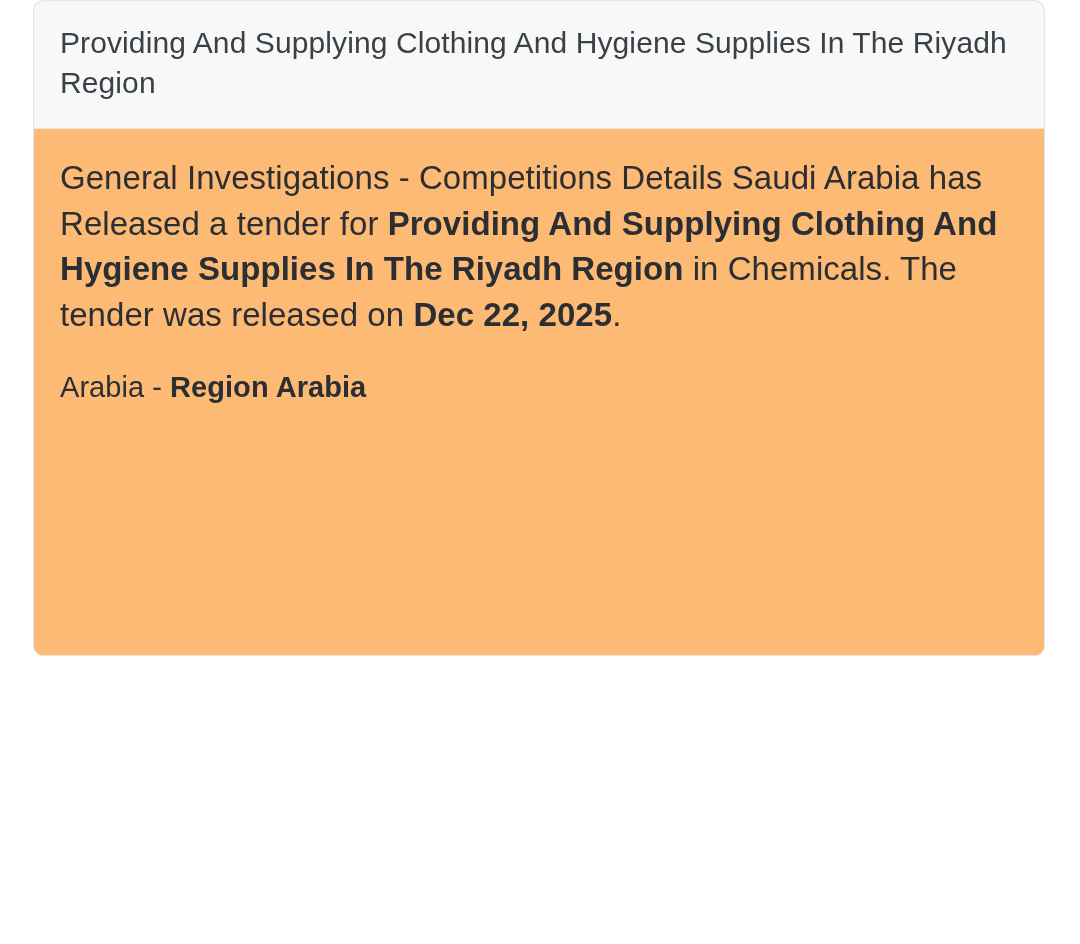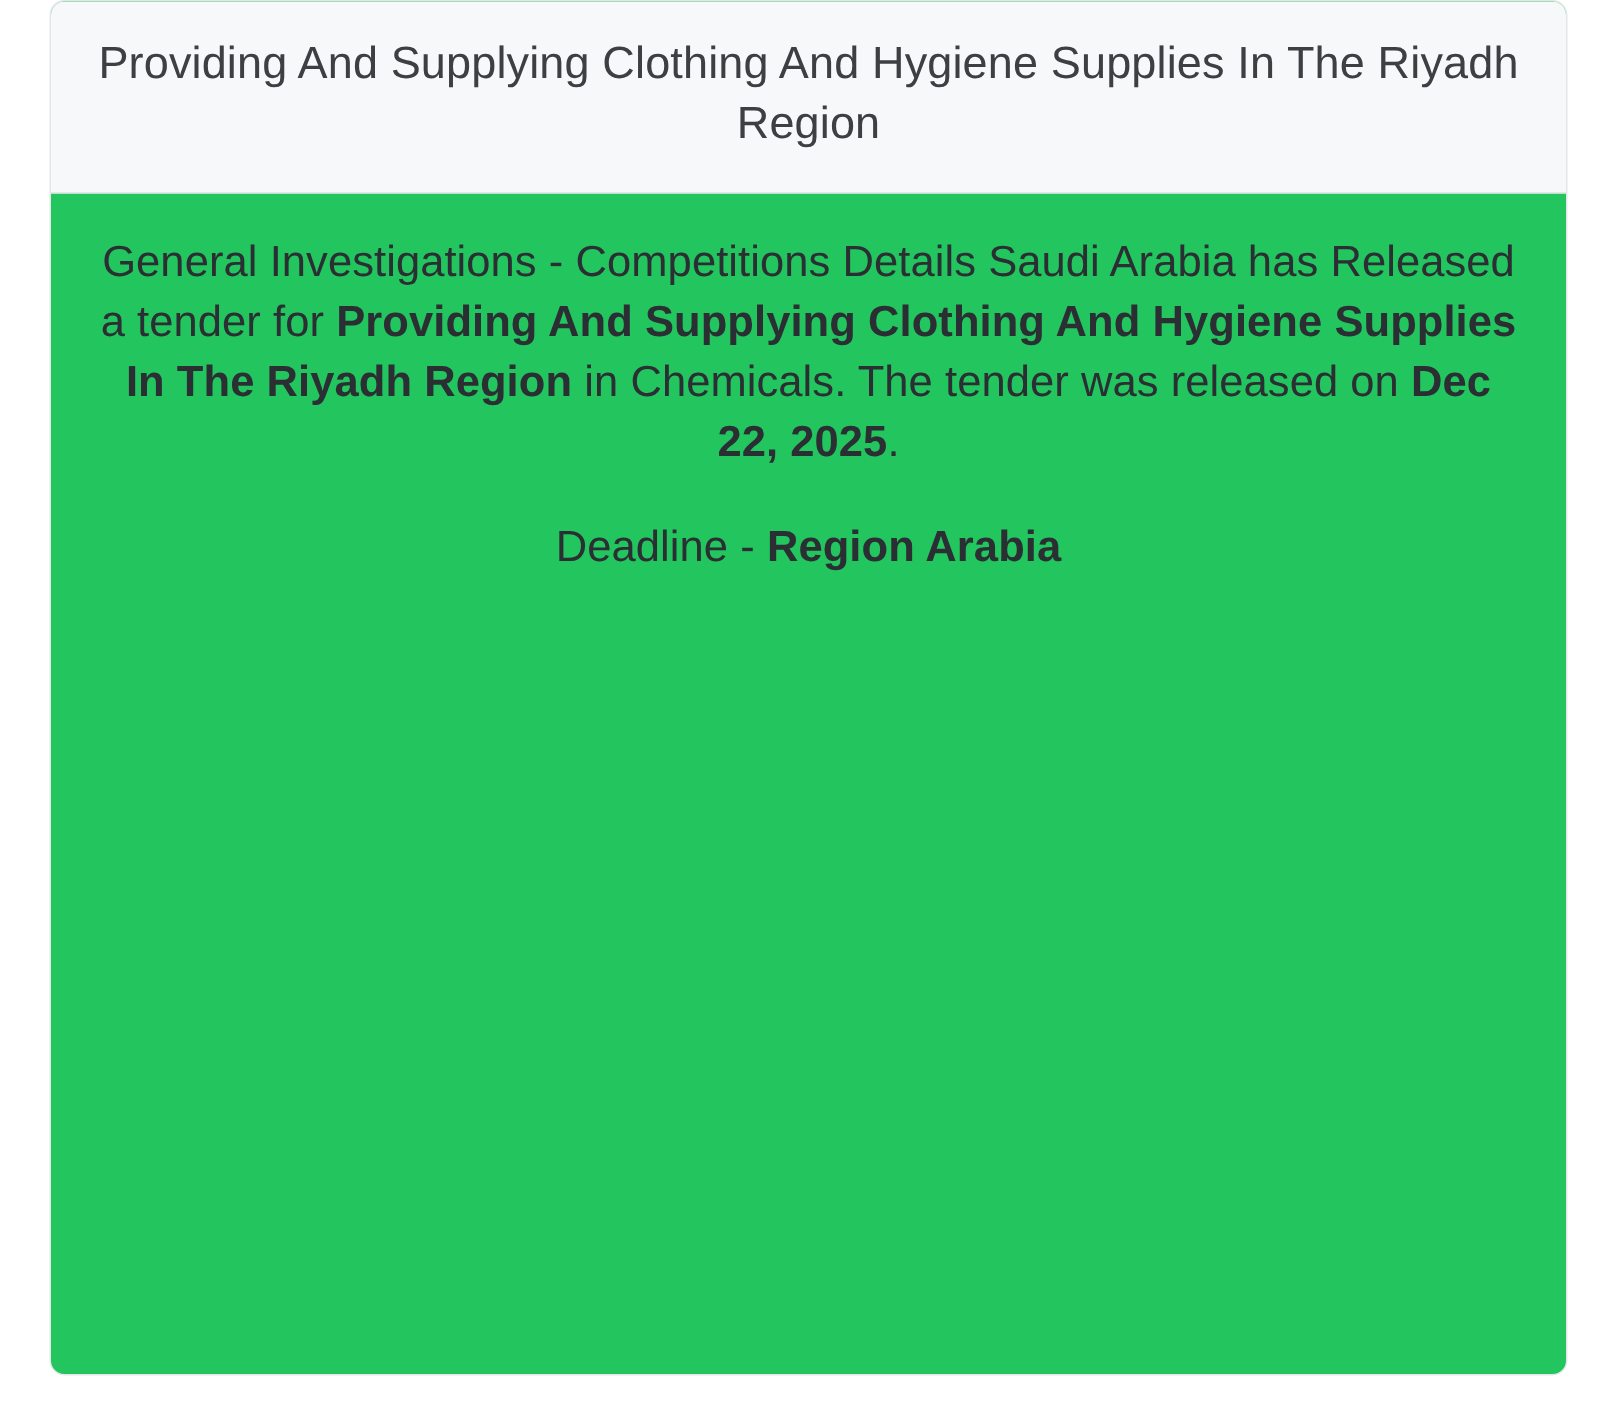--- a/index.html
+++ b/index.html
@@ -13,47 +13,46 @@
   body {
     font-family: "Liberation Sans", sans-serif;
     color: #202124;
     -webkit-font-smoothing: antialiased;
   }
   .card {
     position: absolute;
     left: 33px;
     top: 0px;
     width: 1012px;
-    height: 917px;
+    height: 656px;
     border: 1px solid #e4e6e8;
     border-radius: 10px;
-    background: #22c55e;
+    background: #fdba74;
     box-sizing: border-box;
     overflow: hidden;
-    text-align: center;
   }
   .card-header {
     background: #f7f8f9;
     border-bottom: 1px solid #e4e6e8;
     padding: 22px 26px 26px 26px;
     box-sizing: border-box;
   }
   .card-title {
     font-size: 30px;
     line-height: 1.32;
     font-weight: 400;
     color: #3c4043;
     letter-spacing: 0.1px;
   }
   .card-body {
     padding: 26px 26px 0 26px;
     box-sizing: border-box;
   }
   .lead {
-    font-size: 29px;
+    font-size: 33px;
     line-height: 1.38;
     color: #2b2f33;
     margin: 0 0 30px 0;
     letter-spacing: 0.05px;
   }
   .lead b { font-weight: 700; }
   .field {
     font-size: 29px;
     line-height: 1.38;
     color: #2b2f33;
@@ -70,20 +69,20 @@
 <div class="card">
 
   <div class="card-header">
     <div class="card-title">Providing And Supplying Clothing And Hygiene Supplies In The Riyadh Region</div>
   </div>
 
   <div class="card-body">
 
     <p class="lead"><span>General Investigations - Competitions Details Saudi Arabia has Released a tender for </span><b>Providing And Supplying Clothing And Hygiene Supplies In The Riyadh Region</b><span> in Chemicals. The tender was released on </span><b>Dec 22, 2025</b><span>.</span></p>
 
-    <p class="field"><span class="label">Deadline</span> <span class="sep">-</span> <span class="value">Region Arabia</span></p>
+    <p class="field"><span class="label">Arabia</span> <span class="sep">-</span> <span class="value">Region Arabia</span></p>
 
 
 
 
 
   </div>
 </div>
 
 </body></html>

